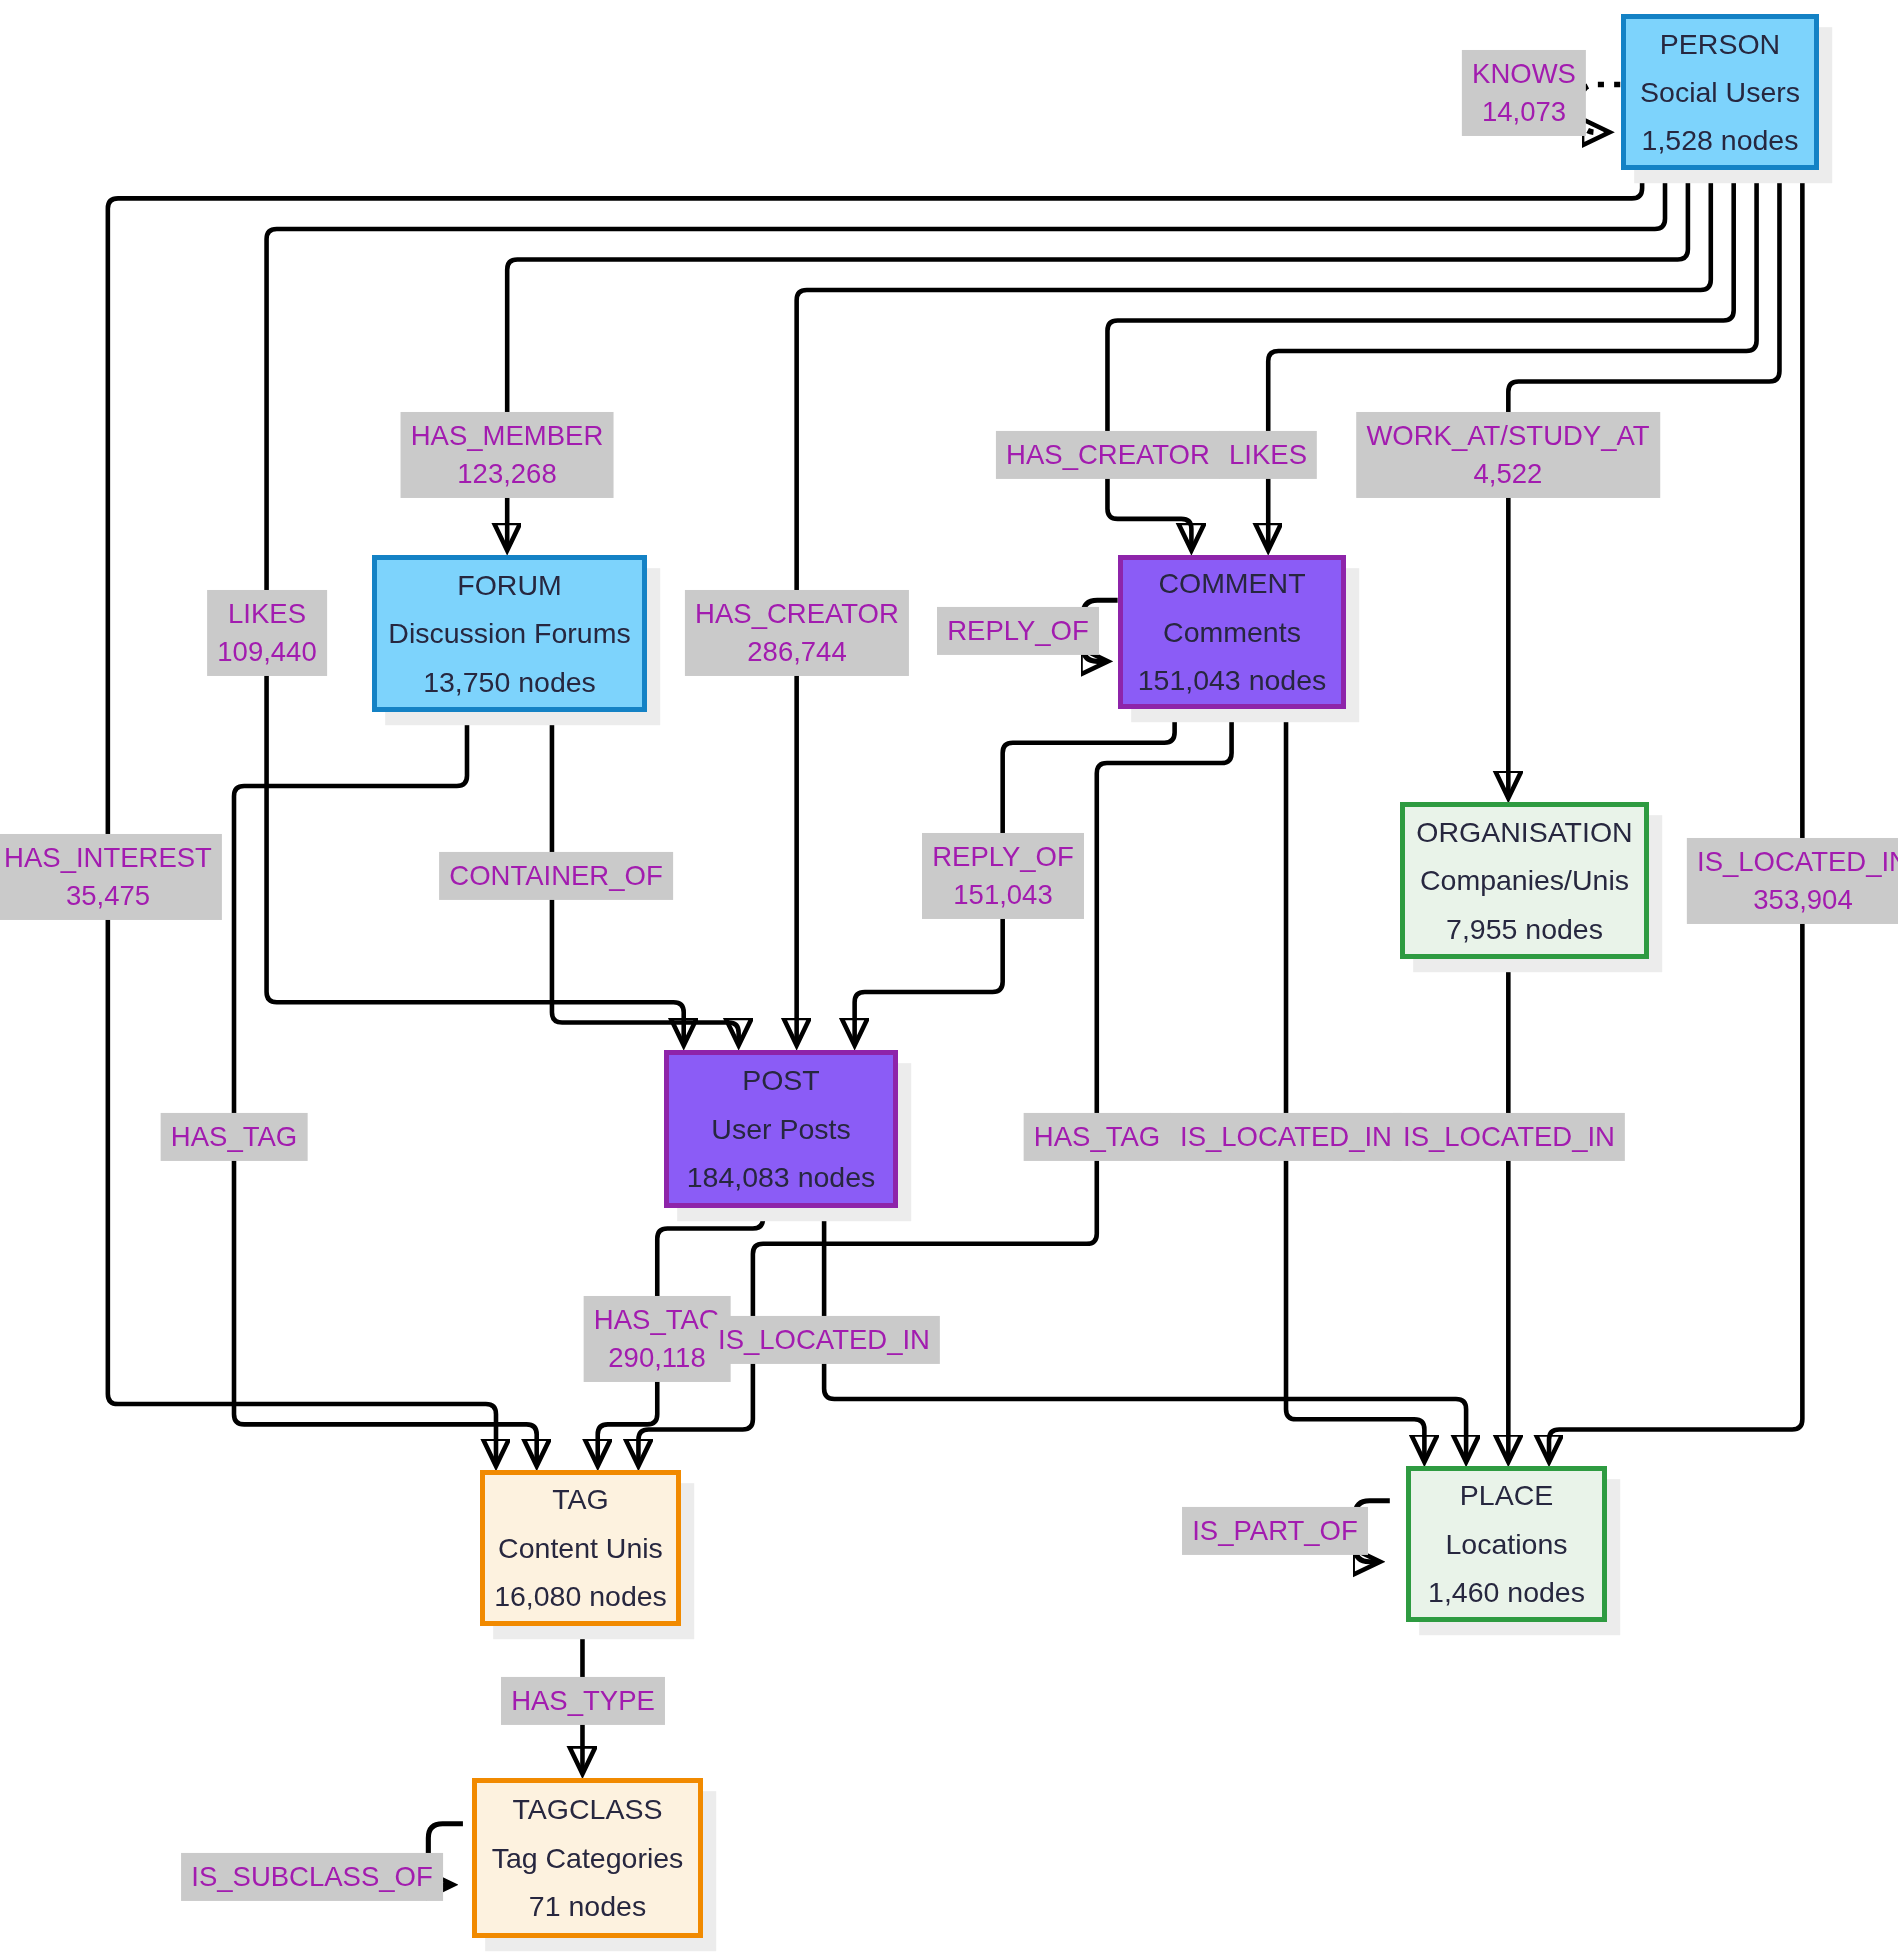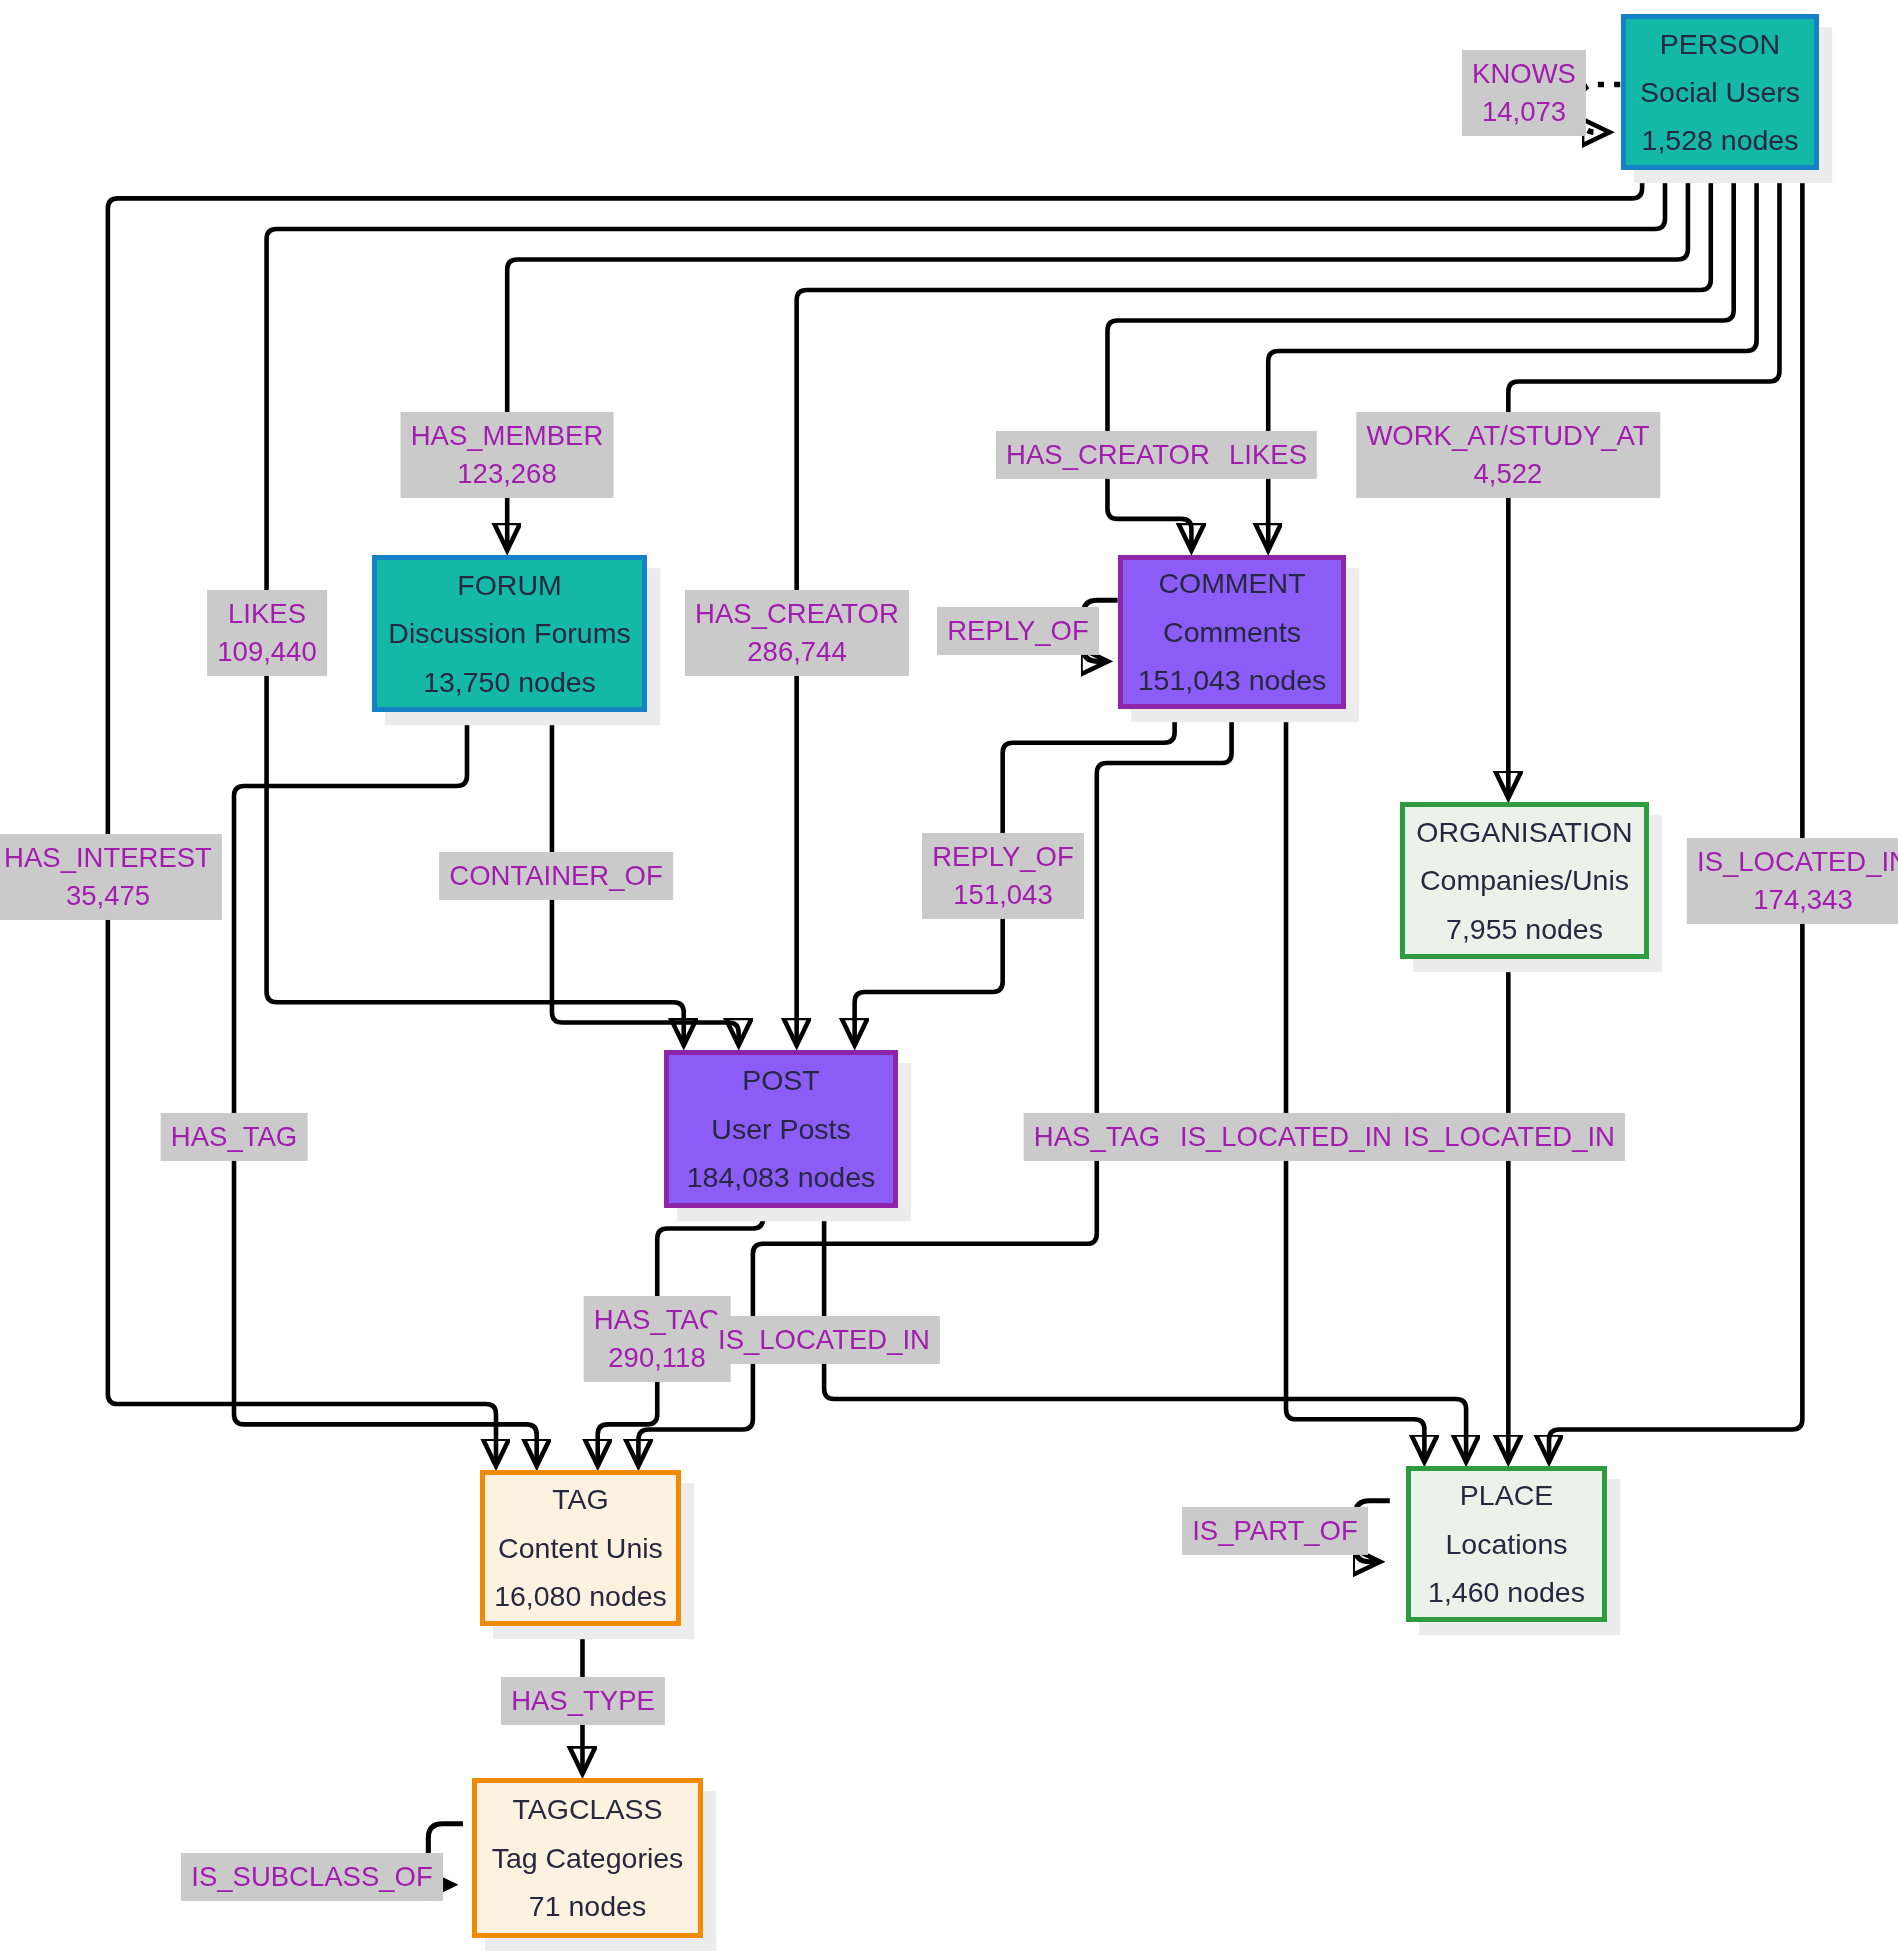--- a/index.html
+++ b/index.html
@@ -11,21 +11,21 @@
   #edge-layer path.dotted{stroke-dasharray:12 20;stroke-width:11;}
   .elabel{position:absolute;transform:translate(-50%,-50%);z-index:2;
           background:#cacaca;color:#a21caf;font-size:27.5px;line-height:1.38;
           padding:5.1px 10.2px;text-align:center;display:flex;flex-direction:column;
           align-items:center;white-space:nowrap;}
   .node{position:absolute;z-index:3;display:flex;flex-direction:column;
         justify-content:center;align-items:center;text-align:center;
         color:#27273f;font-size:28.5px;line-height:1.7;
         box-shadow:13.2px 13.2px 0 0 #ececec;}
   .node .nl{white-space:nowrap;}
-  .node.blue  {background:#14b8a6;border:5.1px solid #1482c5;}
+  .node.blue  {background:#7dd3fc;border:5.1px solid #1482c5;}
   .node.purple{background:#8b5cf6;border:5.1px solid #8e24aa;}
   .node.green {background:#e9f3e9;border:5.1px solid #2e9b41;margin-left:16px;}
   .node.orange{background:#fdf2df;border:5.1px solid #f18a00;margin-left:9px;}
 </style>
 </head>
 <body>
 
 <svg id="edge-layer" width="1898" height="1955" viewBox="0 0 3731 3843">
   <defs>
     <marker id="ah" markerUnits="userSpaceOnUse" markerWidth="64" markerHeight="64" refX="50" refY="28" orient="auto">
@@ -101,21 +101,21 @@
 <div class="elabel" style="left:797px;top:633px">
   <span>HAS_CREATOR</span>
   <span>286,744</span>
 </div>
 <div class="elabel" style="left:108px;top:877px">
   <span>HAS_INTEREST</span>
   <span>35,475</span>
 </div>
 <div class="elabel" style="left:1803px;top:881px">
   <span>IS_LOCATED_IN</span>
-  <span>174,343</span>
+  <span>353,904</span>
 </div>
 <div class="elabel" style="left:556px;top:876px">
   <span>CONTAINER_OF</span>
 </div>
 <div class="elabel" style="left:234px;top:1137px">
   <span>HAS_TAG</span>
 </div>
 <div class="elabel" style="left:1018px;top:631px">
   <span>REPLY_OF</span>
 </div>

